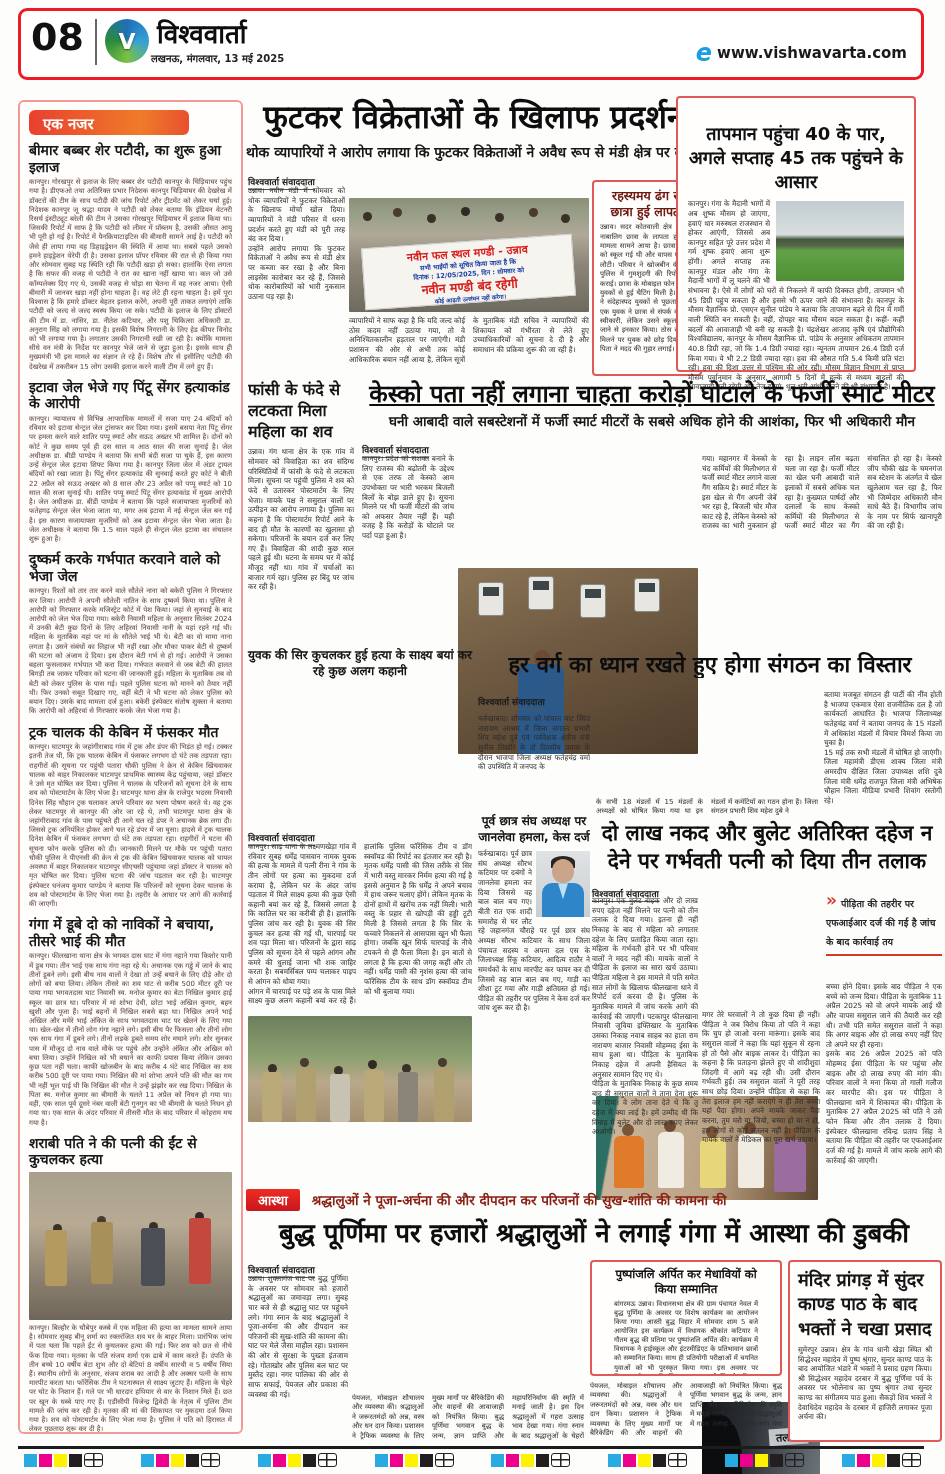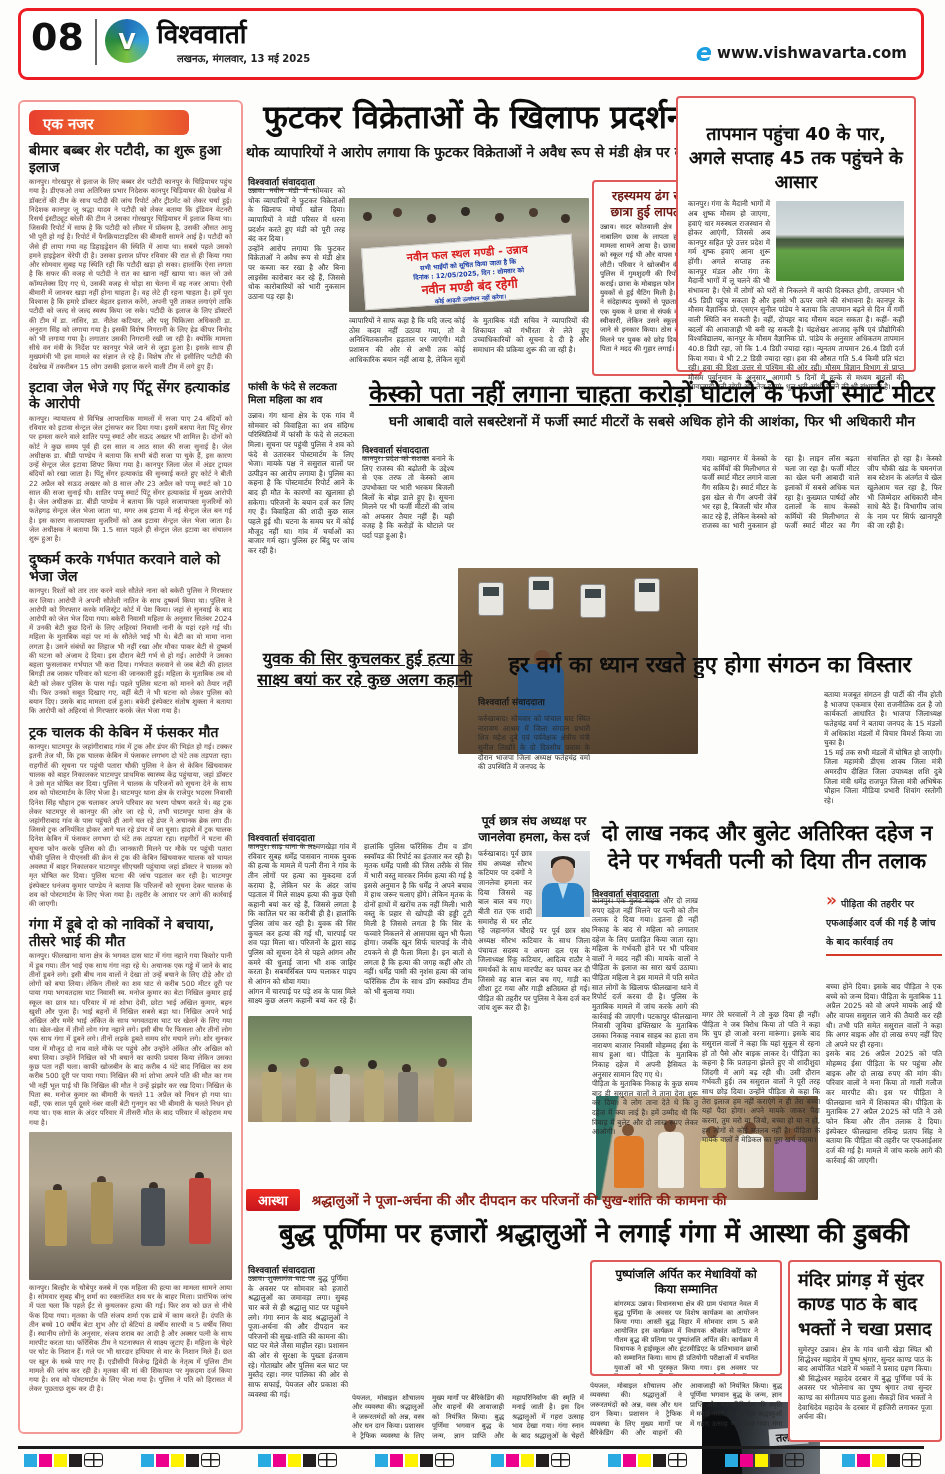--- a/index.html
+++ b/index.html
@@ -11,21 +11,21 @@
   p{margin:0;}
 
   
   .header-box{left:18px;top:8px;width:900px;height:66px;border:3px solid #ed1c24;border-radius:9px;background:#fff;}
   .pagenum{left:10px;top:4px;font-size:38px;font-weight:bold;color:#111;}
   .hdr-div{left:74px;top:8px;width:2px;height:46px;background:#666;}
   .logo{left:84px;top:8px;width:44px;height:44px;border-radius:50%;
         background:conic-gradient(#1f6fb8,#35a0d8,#7ac143,#2b8a3e,#1f6fb8);display:flex;align-items:center;justify-content:center;}
   .logo span{color:#fff;font-weight:bold;font-size:22px;text-shadow:0 1px 2px #0008;}
   .brand{left:136px;top:4px;font-size:26px;font-weight:bold;color:#0d0d0d;}
-  .dateline{left:156px;top:40px;font-size:10px;font-weight:bold;color:#222;}
+  .dateline{left:130px;top:40px;font-size:10px;font-weight:bold;color:#222;}
   .center-title{left:260px;top:14px;width:420px;text-align:center;font-size:25px;font-weight:bold;color:#0d0d0d;}
   .website{right:14px;top:30px;display:flex;align-items:center;gap:5px;font-size:15px;font-weight:bold;color:#1a1a1a;}
   .e-icon{color:#1b9de2;font-size:24px;font-weight:bold;font-style:italic;line-height:1;}
 
   
   .leftbox{left:18px;top:100px;width:225px;height:1334px;border:2px solid #f49a96;border-radius:6px;
            padding:8px 9px;box-sizing:border-box;overflow:hidden;background:#fffefd;}
   .eknajar-bar{width:160px;height:25px;border-radius:6px;background:linear-gradient(90deg,#e8402f,#ef7b2a 70%,#e8502f);
            color:#fff;font-size:15px;font-weight:bold;display:flex;align-items:center;padding-left:14px;box-sizing:border-box;margin-bottom:6px;}
   .leftbox h3{font-size:14px;line-height:1.18;margin:7px 0 3px 0;color:#181818;}
@@ -52,28 +52,28 @@
   .cols2{column-count:2;column-gap:8px;}
   .cols3{column-count:3;column-gap:8px;}
 
   .red-box{border:2px solid #e05a5a;border-radius:4px;background:#fffefd;box-sizing:border-box;}
   .missing-head{font-size:12.5px;text-align:center;line-height:1.25;color:#6d1810;}
 
   .weather-head{font-size:18px;text-align:center;line-height:1.32;color:#101010;}
   .park-photo{float:right;width:128px;height:80px;margin:2px 0 4px 6px;
       background:linear-gradient(180deg,#c2cdd1 0%,#d8dedf 42%,#44583c 48%,#55684a 56%,#63a247 62%,#4e8f35 100%);}
 
-  .hang-head{font-size:10px;line-height:1.3;}
+  .hang-head{font-size:16px;line-height:1.3;}
   .kesco-head{left:362px;top:376px;width:580px;text-align:center;font-size:24px;font-weight:bold;color:#0d0d0d;text-decoration:underline;}
   .kesco-sub{left:362px;top:412px;width:580px;text-align:center;font-size:13.5px;font-weight:bold;color:#171717;}
   .meters-photo{background:linear-gradient(160deg,#8a7355 0%,#6d5840 45%,#4f3d2b 100%);}
   .meter{position:absolute;width:24px;height:32px;background:#e8e6e0;border-radius:3px;border:1px solid #888;}
   .meter:before{content:"";display:block;margin:4px auto 0;width:16px;height:9px;background:#3c4648;}
 
-  .yuvak-head{font-size:16px;text-align:right;line-height:1.32;text-decoration:underline;}
+  .yuvak-head{font-size:12px;text-align:center;line-height:1.32;}
   .crowd-photo{background:linear-gradient(180deg,#6d7f5e 0%,#8ba06f 38%,#b9a88a 62%,#a3906f 100%);}
 
   .purva-head{font-size:12px;text-align:center;line-height:1.3;}
   .portrait{float:right;width:54px;height:66px;margin:2px 0 3px 4px;background:linear-gradient(#dfe3e6,#c9ced2);position:relative;overflow:hidden;}
   .portrait .p-head{position:absolute;left:16px;top:8px;width:22px;height:24px;border-radius:50% 50% 45% 45%;background:#caa58a;}
   .portrait .p-hair{position:absolute;left:15px;top:5px;width:24px;height:12px;border-radius:50% 50% 0 0;background:#2a2420;}
   .portrait .p-body{position:absolute;left:6px;top:32px;width:42px;height:34px;border-radius:10px 10px 0 0;background:#2e86c8;}
   .portrait .p-shirt{position:absolute;left:22px;top:32px;width:10px;height:16px;background:#bfe0f2;clip-path:polygon(0 0,100% 0,50% 100%);}
 
   .sang-head{left:478px;top:648px;width:464px;text-align:center;font-size:22px;font-weight:bold;color:#0d0d0d;}
@@ -135,20 +135,21 @@
 
     <h3>दुष्कर्म करके गर्भपात करवाने वाले को भेजा जेल</h3>
     <p>कानपुर। रिश्तों को तार तार करने वाले सौतेले नाना को बकेरी पुलिस ने गिरफ्तार कर लिया। आरोपी ने अपनी सौतेली नातिन के साथ दुष्कर्म किया था। पुलिस ने आरोपी को गिरफ्तार करके मजिस्ट्रेट कोर्ट में पेश किया। जहां से सुनवाई के बाद आरोपी को जेल भेज दिया गया। बकेरी निवासी महिला के अनुसार सितंबर 2024 में उनकी बेटी कुछ दिनों के लिए अहिरवां निवासी नानी के यहां रहने गई थी। महिला के मुताबिक वहां पर मां के सौतेले भाई भी थे। बेटी का वो मामा नाना लगता है। उसने संबंधों का लिहाज भी नहीं रखा और मौका पाकर बेटी से दुष्कर्म की घटना को अंजाम दे दिया। इस दौरान बेटी गर्भ से हो गई। आरोपी ने उसका बहला फुसलाकर गर्भपात भी करा दिया। गर्भपात करवाने से जब बेटी की हालत बिगड़ी तब जाकर परिवार को घटना की जानकारी हुई। महिला के मुताबिक तब वो बेटी को लेकर पुलिस के पास गई। पहले पुलिस घटना को मानने को तैयार नहीं थी। फिर उनको सबूत दिखाए गए, वहीं बेटी ने भी घटना को लेकर पुलिस को बयान दिए। उसके बाद मामला दर्ज हुआ। बकेरी इंस्पेक्टर संतोष शुक्ला ने बताया कि आरोपी को अहिरवां से गिरफ्तार करके जेल भेजा गया है।</p>
 
     <h3>ट्रक चालक की केबिन में फंसकर मौत</h3>
     <p>कानपुर। घाटमपुर के जहांगीराबाद गांव में ट्रक और डंपर की भिड़ंत हो गई। टक्कर इतनी तेज थी, कि ट्रक चालक केबिन में फंसकर लगभग दो घंटे तक तड़पता रहा। राहगीरों की सूचना पर पहुंची पतारा चौकी पुलिस ने क्रेन से केबिन खिंचवाकर चालक को बाहर निकालकर घाटमपुर प्राथमिक स्वास्थ्य केंद्र पहुंचाया, जहां डॉक्टर ने उसे मृत घोषित कर दिया। पुलिस ने चालक के परिजनों को सूचना देने के साथ शव को पोस्टमार्टम के लिए भेजा है। घाटमपुर थाना क्षेत्र के राजेपुर भदरस निवासी दिनेश सिंह चौहान ट्रक चलाकर अपने परिवार का भरण पोषण करते थे। वह ट्रक लेकर घाटमपुर से कानपुर की ओर जा रहे थे, तभी घाटमपुर थाना क्षेत्र के जहांगीराबाद गांव के पास पहुंचते ही आगे चल रहे डंपर ने अचानक ब्रेक लगा दी। जिससे ट्रक अनियंत्रित होकर आगे चल रहे डंपर में जा घुसा। हादसे में ट्रक चालक दिनेश केबिन में फंसकर लगभग दो घंटे तक तड़पता रहा। राहगीरों ने घटना की सूचना फोन करके पुलिस को दी। जानकारी मिलने पर मौके पर पहुंची पतारा चौकी पुलिस ने पीएनसी की क्रेन से ट्रक की केबिन खिंचवाकर चालक को घायल अवस्था में बाहर निकालकर घाटमपुर सीएचसी पहुंचाया जहां डॉक्टर ने चालक को मृत घोषित कर दिया। पुलिस घटना की जांच पड़ताल कर रही है। घाटमपुर इंस्पेक्टर धनंजय कुमार पाण्डेय ने बताया कि परिजनों को सूचना देकर चालक के शव को पोस्टमार्टम के लिए भेजा गया है। तहरीर के आधार पर आगे की कार्रवाई की जाएगी।</p>
 
     <h3>गंगा में डूबे दो को नाविकों ने बचाया, तीसरे भाई की मौत</h3>
     <p>कानपुर। फीलखाना थाना क्षेत्र के भगवत दास घाट में गंगा नहाने गया किशोर पानी में डूब गया। तीन भाई एक साथ गंगा नहा रहे थे। अचानक एक गड्ढे में जाने के बाद तीनों डूबने लगे। इसी बीच नाव वालों ने देखा तो उन्हें बचाने के लिए दौड़े और दो लोगों को बचा लिया। लेकिन तीसरे का शव घाट से करीब 500 मीटर दूरी पर पाया गया भगवतदास घाट निवासी स्व. मनोज कुमार का बेटा निखिल कुमार हाई स्कूल का छात्र था। परिवार में मां शोभा देवी, छोटा भाई अखिल कुमार, बहन खुशी और पूजा हैं। भाई बहनों में निखिल सबसे बड़ा था। निखिल अपने भाई अखिल और ममेरे भाई अंकित के साथ भगवतदास घाट पर खेलने के लिए गया था। खेल-खेल में तीनों लोग गंगा नहाने लगे। इसी बीच पैर फिसला और तीनों लोग एक साथ गंगा में डूबने लगे। तीनों लड़के डूबते समय शोर मचाने लगे। शोर सुनकर पास में मौजूद दो नाव वाले मौके पर पहुंचे और उन्होंने अंकित और अखिल को बचा लिया। उन्होंने निखिल को भी बचाने का काफी प्रयास किया लेकिन उसका कुछ पता नहीं चला। काफी खोजबीन के बाद करीब 4 घंटे बाद निखिल का शव करीब 500 दूरी पर पाया गया। निखिल की मां शोभा अपने पति की मौत का गम भी नहीं भूल पाई थी कि निखिल की मौत ने उन्हें झंझोर कर रख दिया। निखिल के पिता स्व. मनोज कुमार का बीमारी के चलते 11 अप्रैल को निधन हो गया था। वहीं, एक साल पूर्व दूसरे नंबर वाली बेटी गुनगुन का भी बीमारी के चलते निधन हो गया था। एक साल के अंदर परिवार में तीसरी मौत के बाद परिवार में कोहराम मच गया है।</p>
 
+    <h3>शराबी पति ने की पत्नी की ईंट से कुचलकर हत्या</h3>
     <div class="photo sharabi-photo">
       <div class="head-dot" style="left:24px;top:52px;"></div>
         <div class="head-dot" style="left:68px;top:44px;background:#4a3a30;"></div>
       <div class="head-dot" style="left:120px;top:50px;"></div>
         <div class="head-dot" style="left:166px;top:40px;background:#2f2a24;"></div>
       <div class="fig" style="left:16px;top:58px;width:22px;height:56px;background:#b59a5f;"></div>
       <div class="fig" style="left:62px;top:50px;width:22px;height:62px;background:#a8905a;"></div>
       <div class="fig" style="left:112px;top:56px;width:24px;height:58px;background:#4a4e55;"></div>
       <div class="fig" style="left:160px;top:46px;width:22px;height:66px;background:#c5483f;"></div>
     </div>
@@ -260,20 +261,21 @@
     <div class="head-dot" style="left:26px;top:28px;width:12px;height:12px;background:#7a5436;"></div>
     <div class="blob" style="left:62px;top:36px;width:26px;height:56px;background:#f0ece2;"></div>
     <div class="head-dot" style="left:68px;top:24px;width:12px;height:12px;background:#6d4a33;"></div>
     <div class="blob" style="left:104px;top:42px;width:26px;height:50px;background:#e8d77a;"></div>
     <div class="head-dot" style="left:110px;top:30px;width:12px;height:12px;background:#7a5436;"></div>
     <div class="blob" style="left:142px;top:38px;width:26px;height:54px;background:#f0ece2;"></div>
     <div class="head-dot" style="left:148px;top:26px;width:12px;height:12px;background:#6d4a33;"></div>
     <div class="blob" style="left:178px;top:44px;width:32px;height:52px;background:#9a6d9e;"></div>
     <div class="head-dot" style="left:188px;top:32px;width:12px;height:12px;background:#7a5436;"></div>
   </div>
+  <div class="abs body-txt cols2" style="left:596px;top:798px;width:222px;height:34px;overflow:hidden;font-size:7px;">के सभी 18 मंडलों में 15 मंडलों के अध्यक्षों को घोषित किया गया था इन मंडलों में कमेटियों का गठन होना है। जिला संगठन प्रभारी शिव महेश दुबे ने</div>
   <div class="abs body-txt" style="left:824px;top:690px;width:118px;height:142px;overflow:hidden;">बताया मजबूत संगठन ही पार्टी की नींव होती है भाजपा एकमात्र ऐसा राजनीतिक दल है जो कार्यकर्ता आधारित है। भाजपा जिलाध्यक्ष फतेहचंद्र वर्मा ने बताया जनपद के 15 मंडलों में अधिकांश मंडलों में विचार विमर्श किया जा चुका है।
 15 मई तक सभी मंडलों में घोषित हो जाएंगी। जिला महामंत्री डीएस शाक्य जिला मंत्री अमरदीप दीक्षित जिला उपाध्यक्ष शशि दुबे जिला मंत्री धमेंद्र राजपूत जिला मंत्री अभिषेक चौहान जिला मीडिया प्रभारी शिवांग रस्तोगी रहे।</div>
 
   <h1 class="abs talaq-head">दो लाख नकद और बुलेट अतिरिक्त दहेज न देने पर गर्भवती पत्नी को दिया तीन तलाक</h1>
   <div class="abs" style="left:592px;top:882px;">
     <span class="byline">विश्ववार्ता संवाददाता</span>
   </div>
   <div class="abs body-txt" style="left:592px;top:896px;width:106px;height:288px;overflow:hidden;">कानपुर। एक बुलेट बाइक और दो लाख रुपए दहेज नहीं मिलने पर पत्नी को तीन तलाक दे दिया गया। इतना ही नहीं निकाह के बाद से महिला को लगातार दहेज के लिए प्रताड़ित किया जाता रहा। महिला के गर्भवती होने पर भी परिवार वालों ने मदद नहीं की। मायके वालों ने पीड़िता के इलाज का सारा खर्च उठाया। पीड़िता महिला ने इस मामले में पति समेत सात लोगों के खिलाफ फीलखाना थाने में रिपोर्ट दर्ज करवा दी है। पुलिस के मुताबिक मामले में जांच करके आगे की कार्रवाई की जाएगी। पटकापुर फीलखाना निवासी जूविया इफ्तिखार के मुताबिक उसका निकाह नवाब साहब का हाता राम नारायण बाजार निवासी मोहम्मद ईसा के साथ हुआ था। पीड़िता के मुताबिक निकाह दहेज में अपनी हैसियत के अनुसार सामान दिए गए थे।
 पीड़िता के मुताबिक निकाह के कुछ समय बाद ही ससुराल वालों ने ताना देना शुरू कर दिया। वे लोग ताना देते थे कि तू दहेज में क्या लाई है। हमें उम्मीद थी कि विवाह में बुलेट और दो लाख रुपए लेकर आओगी।</div>
   <div class="abs photo talaq-photo" style="left:702px;top:892px;width:118px;height:114px;">

